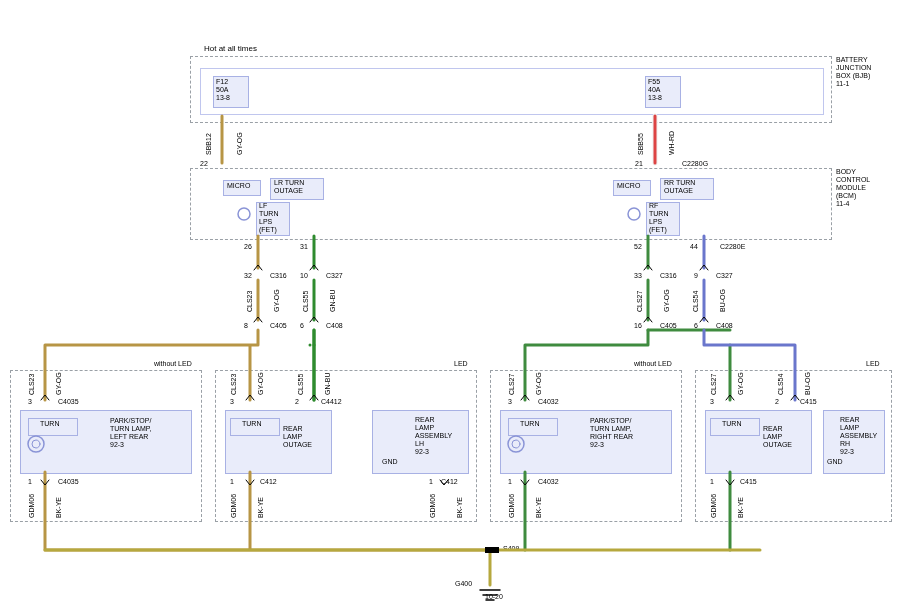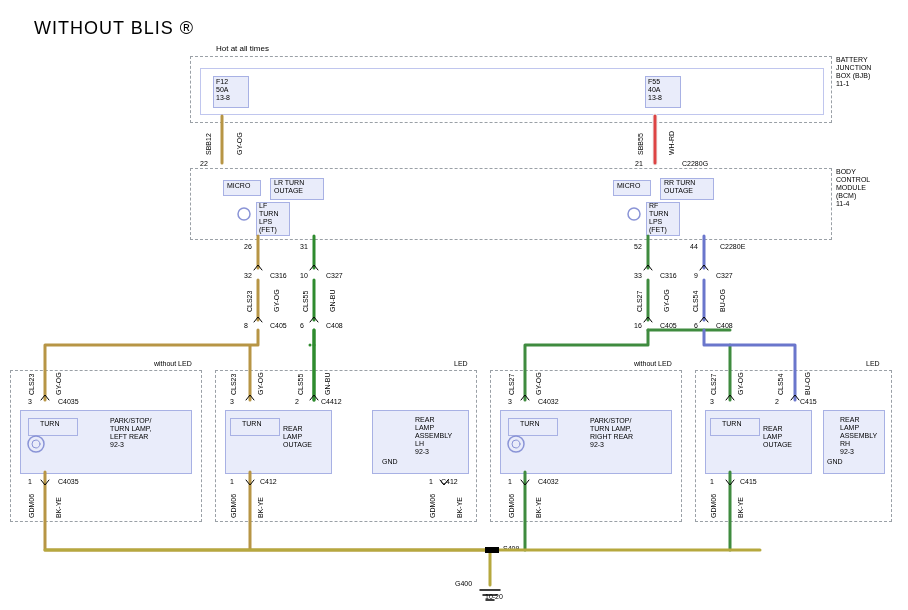--- a/index.html
+++ b/index.html
@@ -12,25 +12,24 @@
   .dashed{position:absolute;border:1px dashed #9aa0a6}
   .lbl{position:absolute;white-space:nowrap}
   .v{transform:rotate(-90deg);transform-origin:left top;white-space:nowrap}
   svg{position:absolute;left:0;top:0}
 </style>
 </head>
 <body>
 
 <div class="stage">
 
-  <div class="title">WITHOUT BLIS ®</div>
 
   <div class="dashed" style="left:190px;top:56px;width:640px;height:65px"></div>
   <div class="box" style="left:200px;top:68px;width:622px;height:45px"></div>
-  <div class="lbl small" style="left:216px;top:44px">Hot at all times</div>
+  <div class="lbl small" style="left:204px;top:44px">Hot at all times</div>
   <div class="lbl tiny" style="left:836px;top:56px;text-align:left">
     <span>BATTERY</span><br><span>JUNCTION</span><br><span>BOX (BJB)</span><br><span>11-1</span>
   </div>
 
   <div class="boxfill" style="left:213px;top:76px;width:34px;height:30px"></div>
   <div class="lbl tiny" style="left:216px;top:78px">
     <span>F12</span><br><span>50A</span><br><span>13-8</span>
   </div>
   <div class="boxfill" style="left:645px;top:76px;width:34px;height:30px"></div>
   <div class="lbl tiny" style="left:648px;top:78px">

